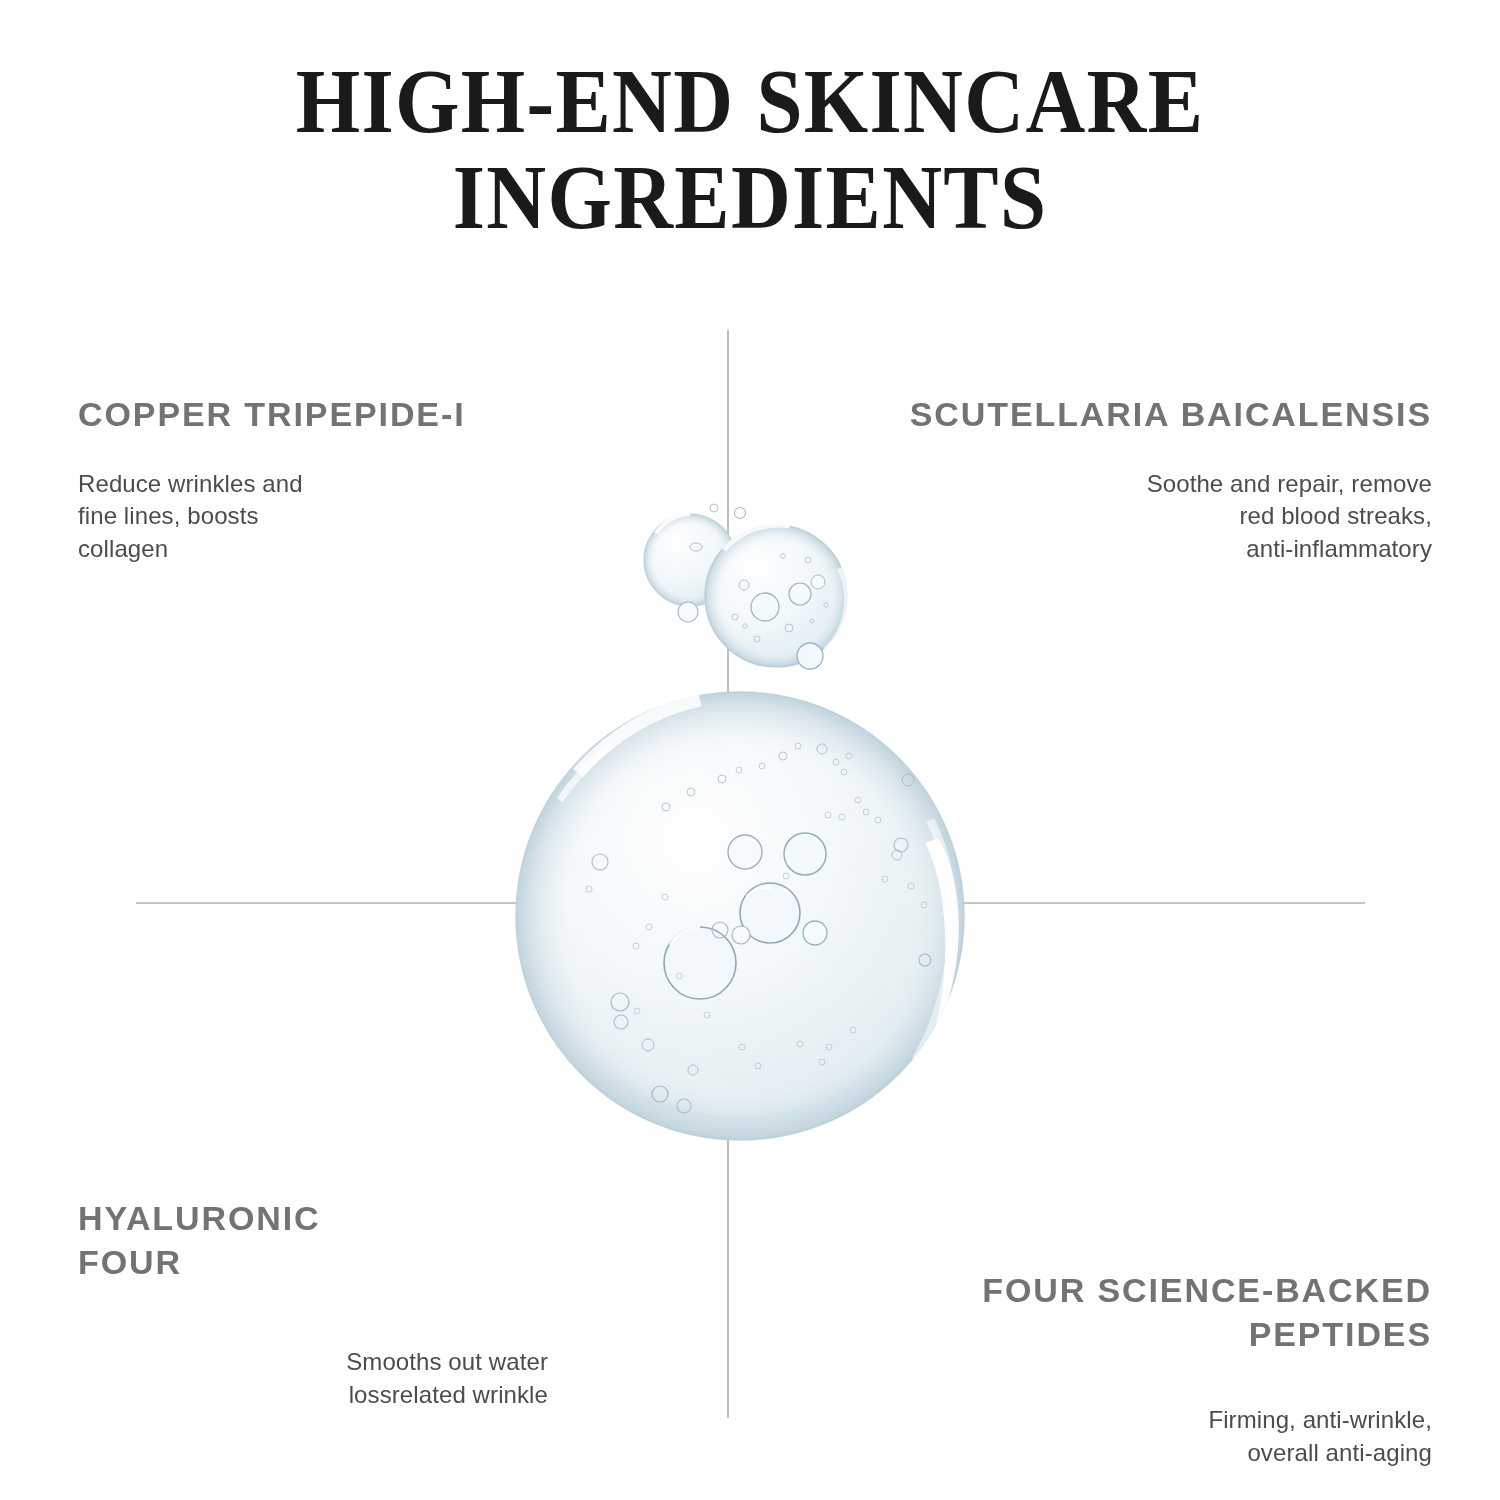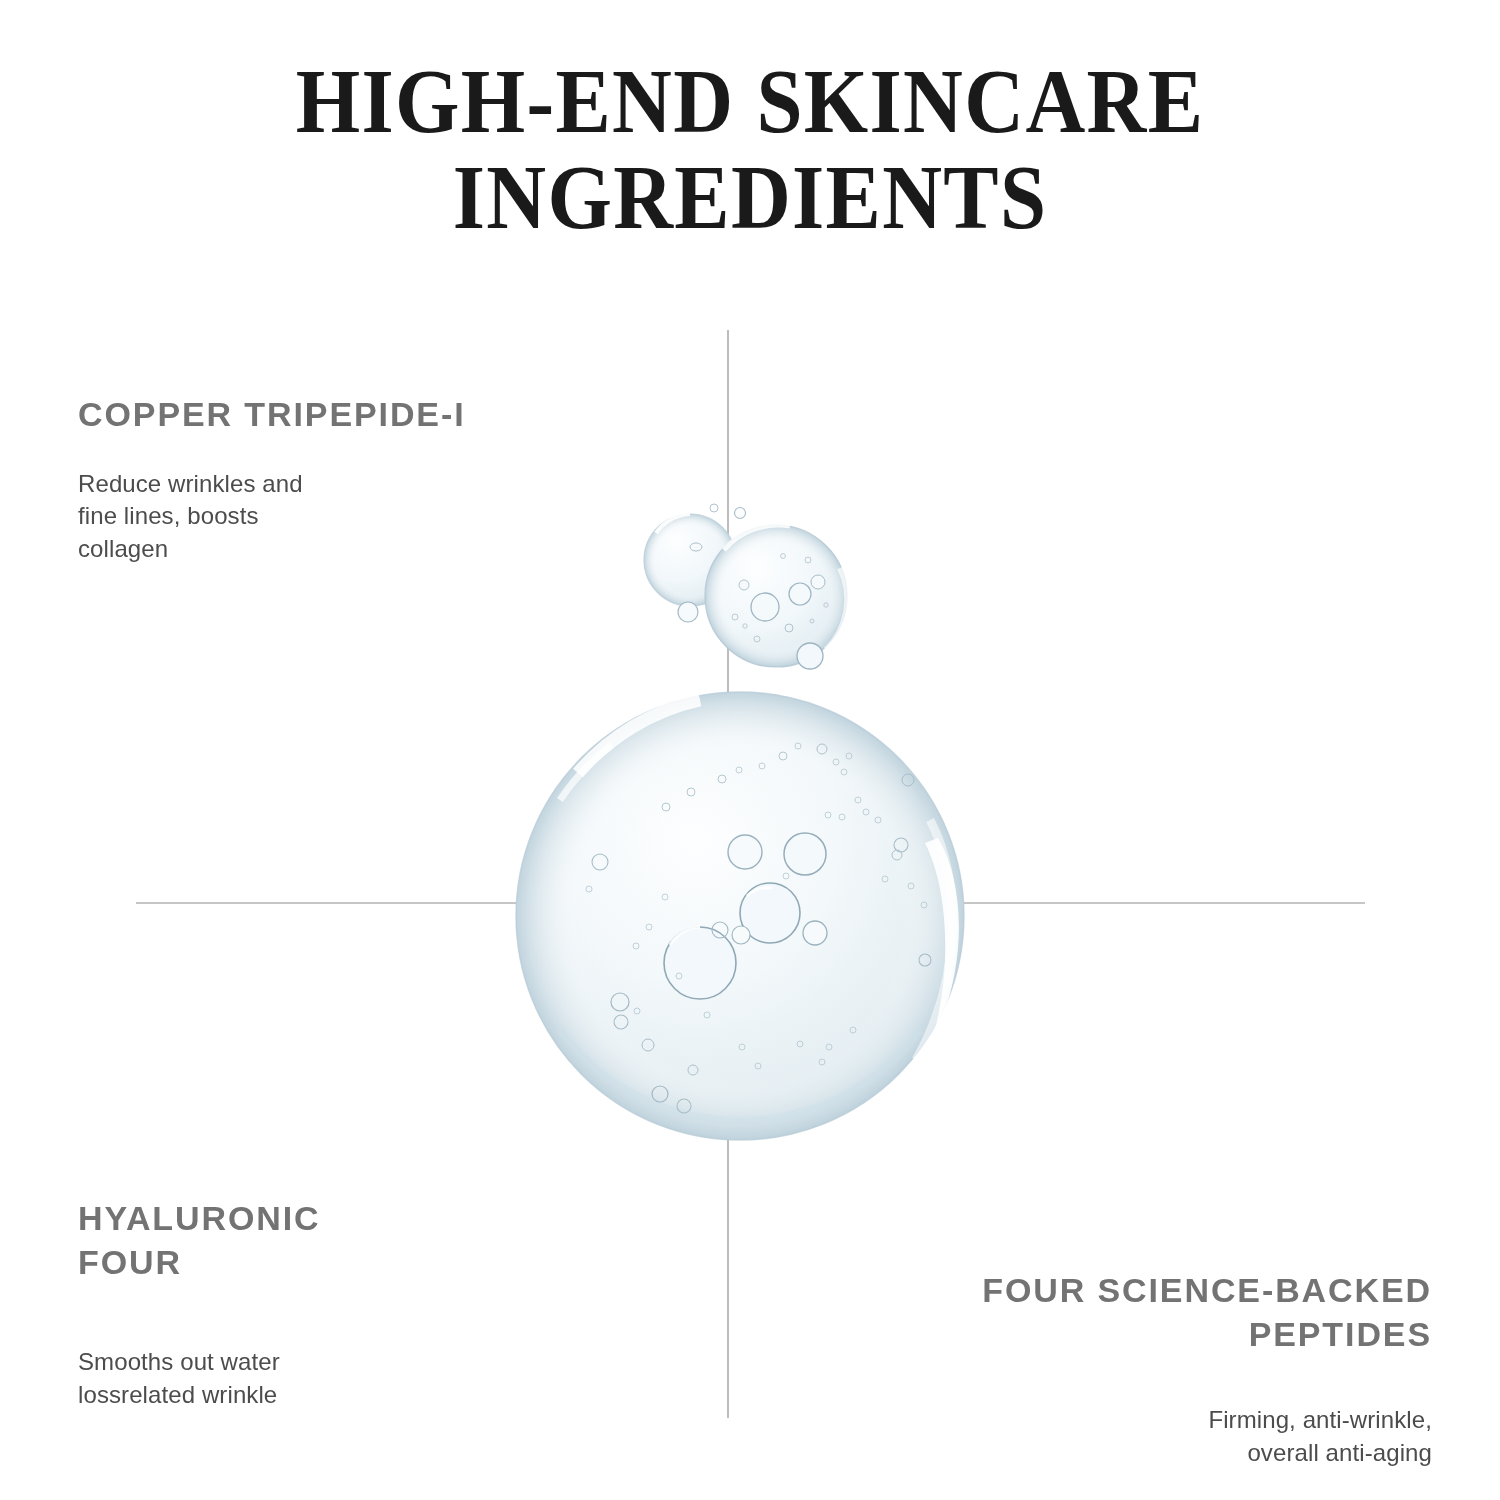--- a/index.html
+++ b/index.html
@@ -79,21 +79,21 @@
     white-space:pre-line;
   }
 
   .q-tl { left:78px;  top:392px; width:470px; text-align:left; }
   .q-tl p { margin-top:32px; }
 
   .q-tr { right:68px; top:392px; width:600px; text-align:right; }
   .q-tr p { margin-top:32px; }
 
   .q-bl { left:78px;  top:1196px; width:470px; text-align:left; }
-  .q-bl p { margin-top:62px; }
+  .q-bl p { margin-top:62px;text-align:right; }
 
   .q-br { right:68px; top:1268px; width:560px; text-align:right; }
   .q-br p { margin-top:48px; }
 </style>
 </head>
 <body>
 
 <div id="poster">
 
   <div class="title">HIGH-END SKINCARE
@@ -237,20 +237,26 @@
     </g>
   </svg>
 
   <div class="quad q-tl">
     <h3>COPPER TRIPEPIDE-I</h3>
     <p>Reduce wrinkles and
 fine lines, boosts
 collagen</p>
   </div>
 
+  <div class="quad q-tr">
+    <h3>SCUTELLARIA BAICALENSIS</h3>
+    <p>Soothe and repair, remove
+red blood streaks,
+anti-inflammatory</p>
+  </div>
 
   <div class="quad q-bl">
     <h3>HYALURONIC
 FOUR</h3>
     <p>Smooths out water
 lossrelated wrinkle</p>
   </div>
 
   <div class="quad q-br">
     <h3>FOUR SCIENCE-BACKED

